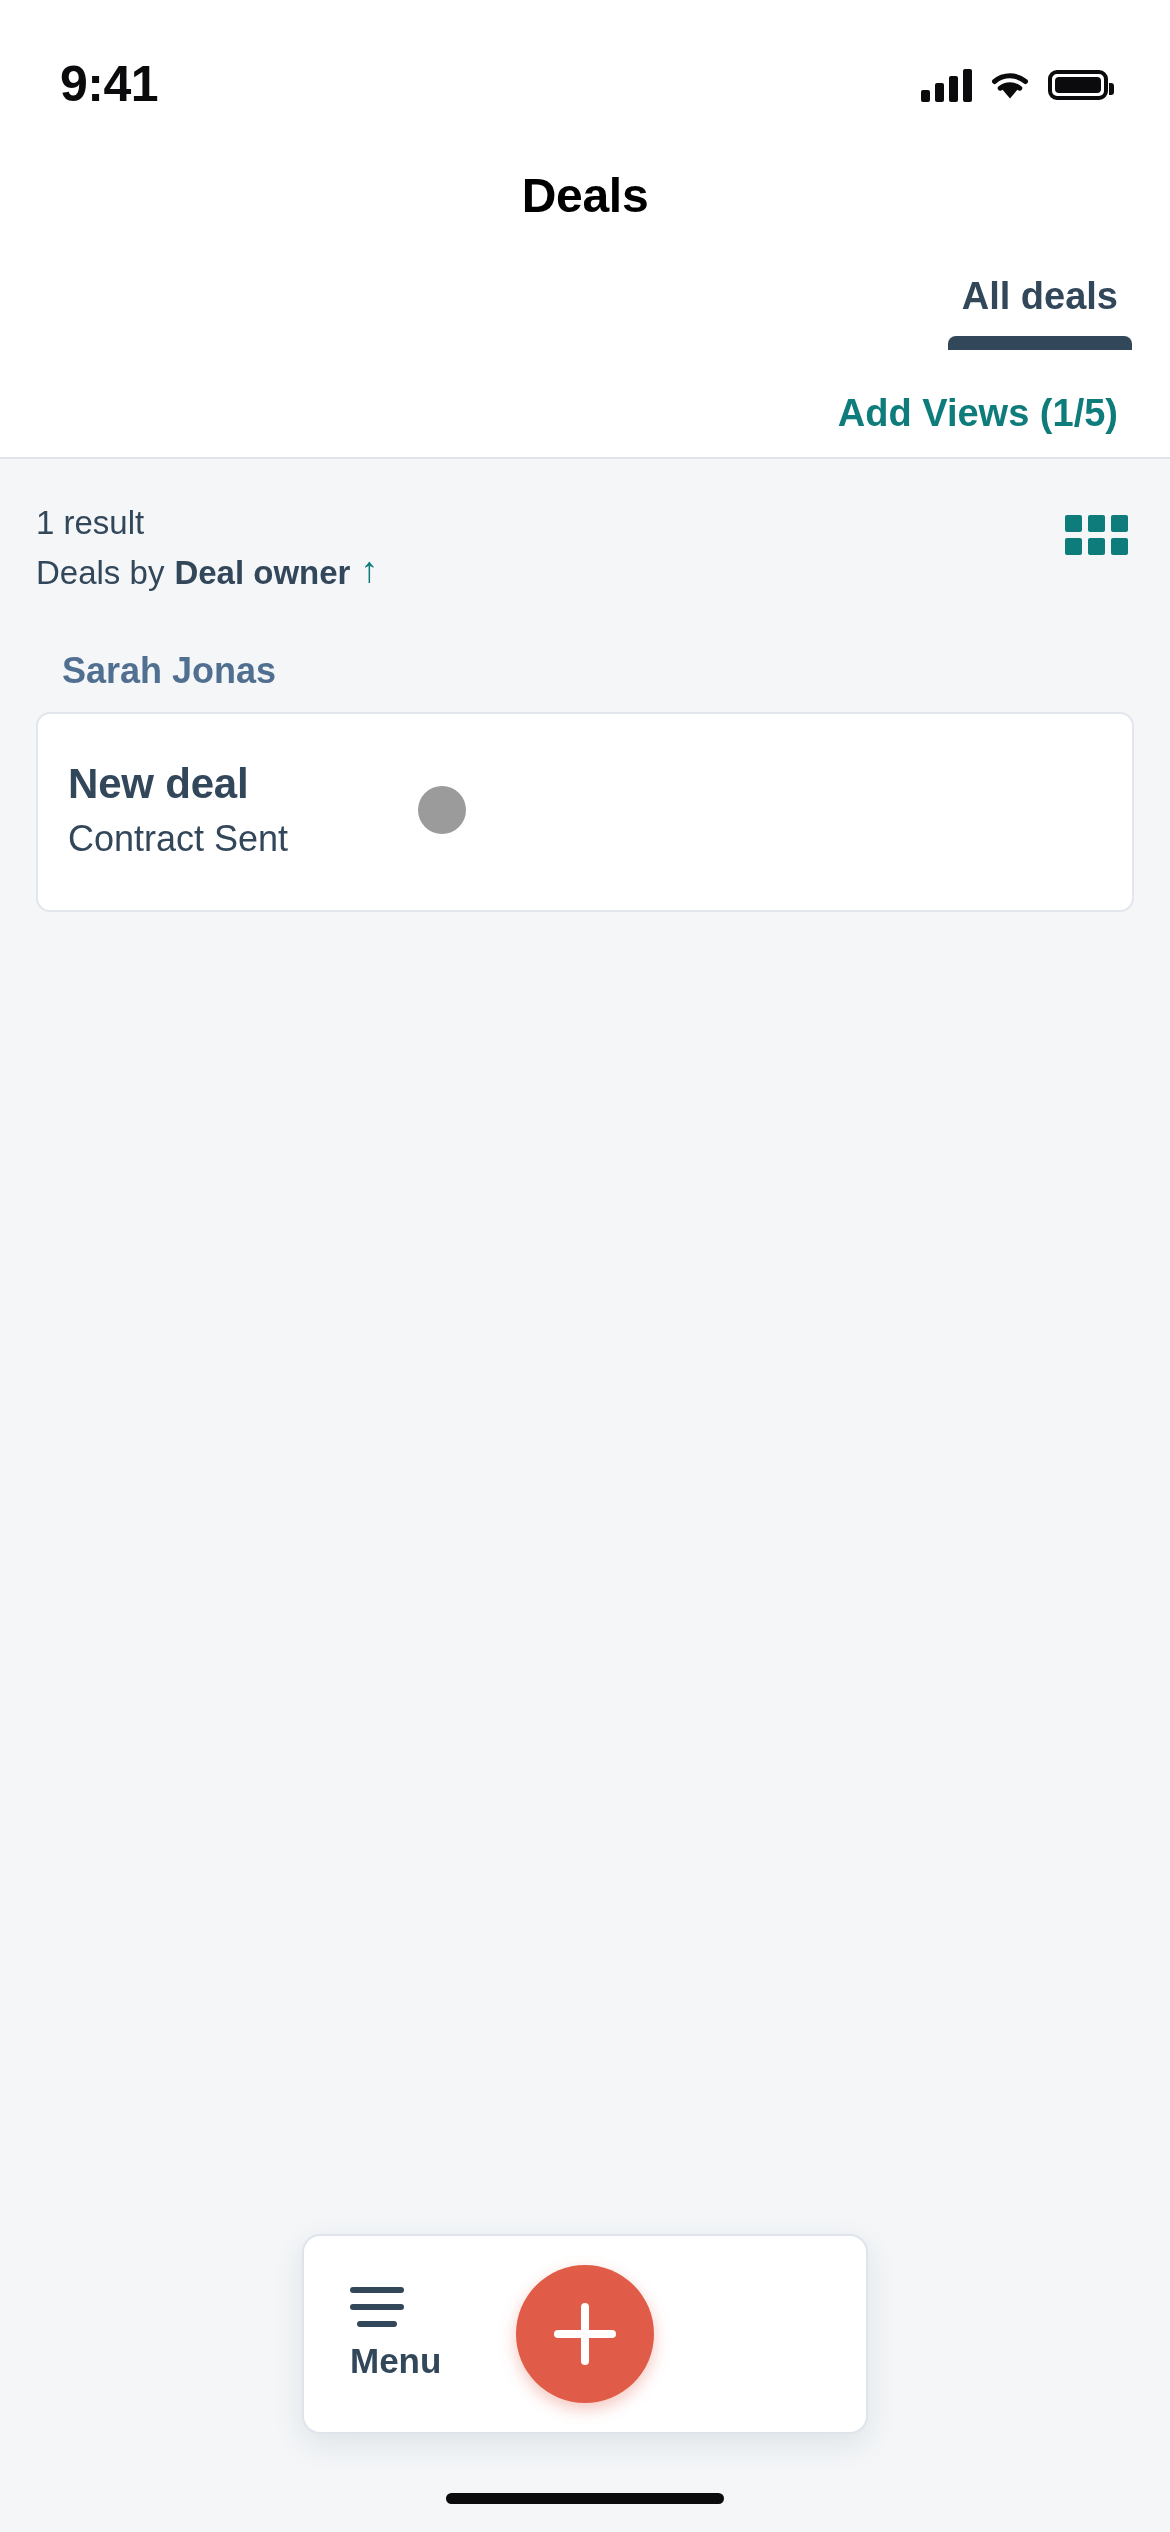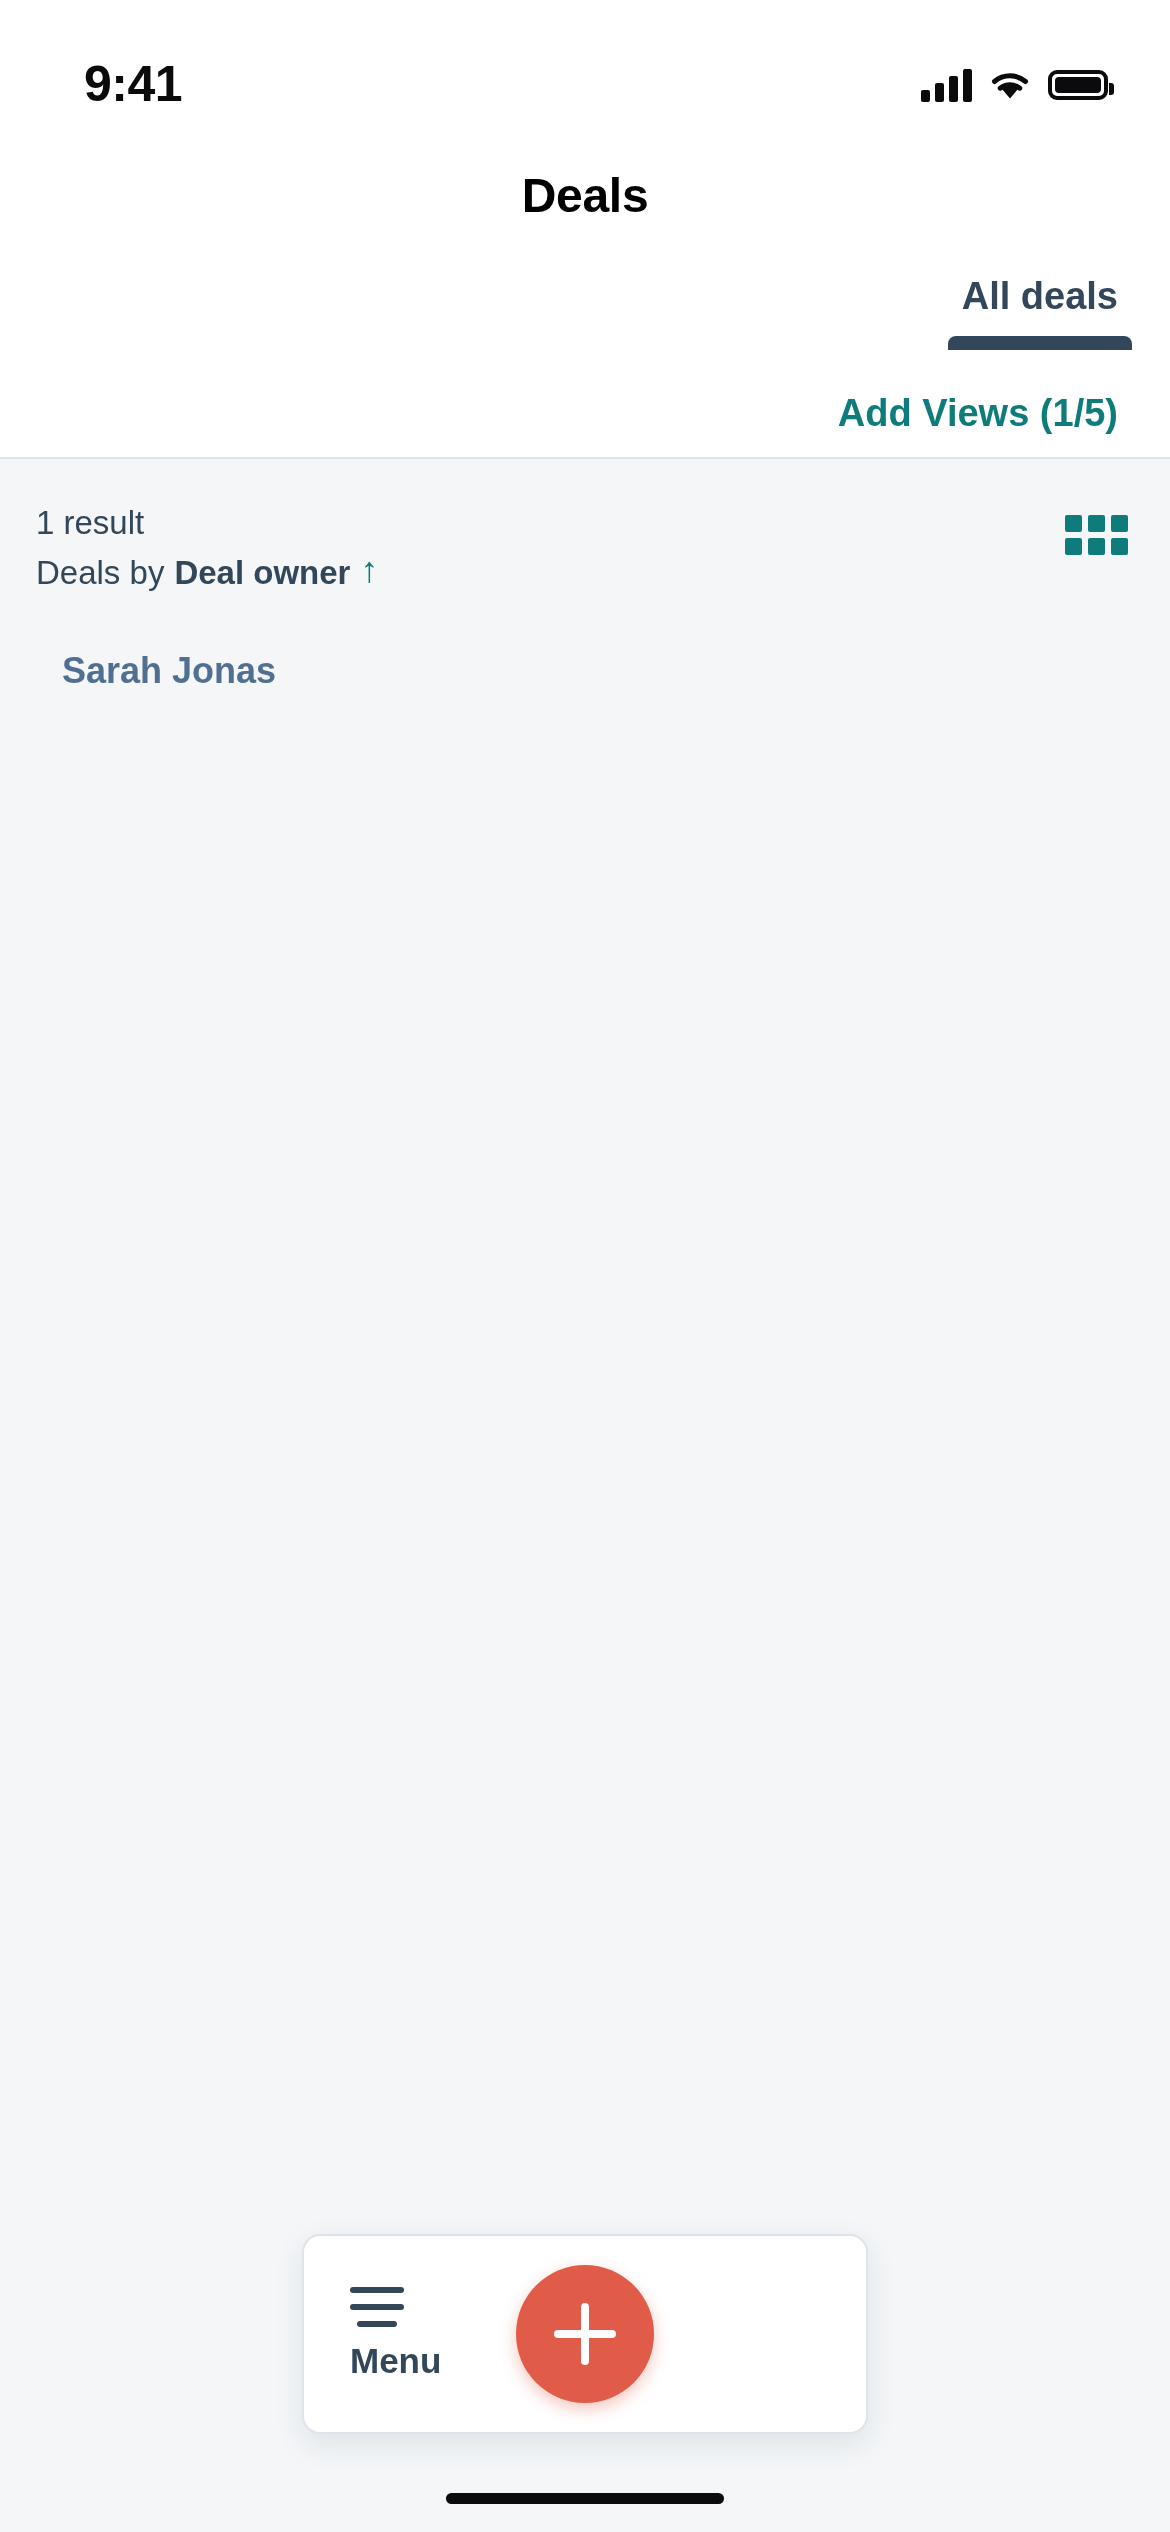--- a/index.html
+++ b/index.html
@@ -28,21 +28,21 @@
     justify-content: space-between;
     padding: 0 62px 0 0;
     flex: 0 0 auto;
     position: relative;
   }
   .status-time {
     font-size: 50px;
     font-weight: 700;
     color: #0b0b0d;
     letter-spacing: -0.5px;
-    margin-left: 84px;
+    margin-left: 60px;
     margin-top: 18px;
   }
   .status-right {
     display: flex;
     align-items: center;
     gap: 16px;
     margin-top: 20px;
   }
   .bars { display: flex; align-items: flex-end; gap: 5px; height: 34px; }
   .bars i { display: block; width: 9px; background: #0b0b0d; border-radius: 2px; }
@@ -304,20 +304,27 @@
           <span></span>
           <span></span>
           <span></span>
           <span></span>
           <span></span>
       </div>
     </div>
 
     <div class="group-label">Sarah Jonas</div>
 
+    <div class="card">
+      <div class="card-texts">
+        <div class="card-title">New deal</div>
+        <div class="card-sub">Contract Sent</div>
+      </div>
+      <div class="stage-dot"></div>
+    </div>
 
     <div class="bottom-wrap">
       <div class="bottom-bar">
         <div class="bb-item">
           <div class="menu-icon">
               <i></i>
               <i></i>
               <i></i>
             </div>
           <div class="bb-label">Menu</div>

